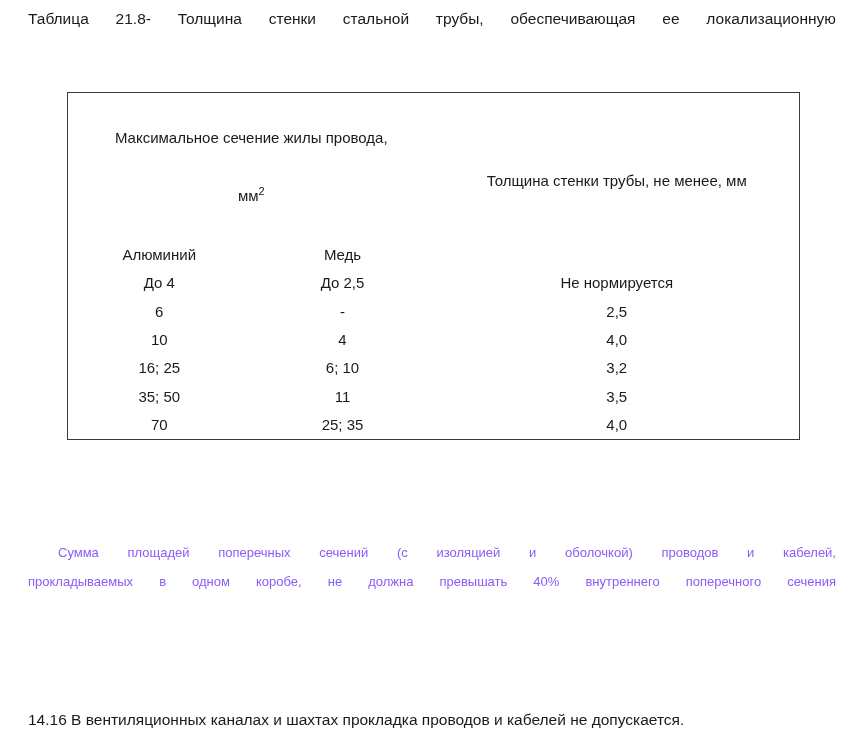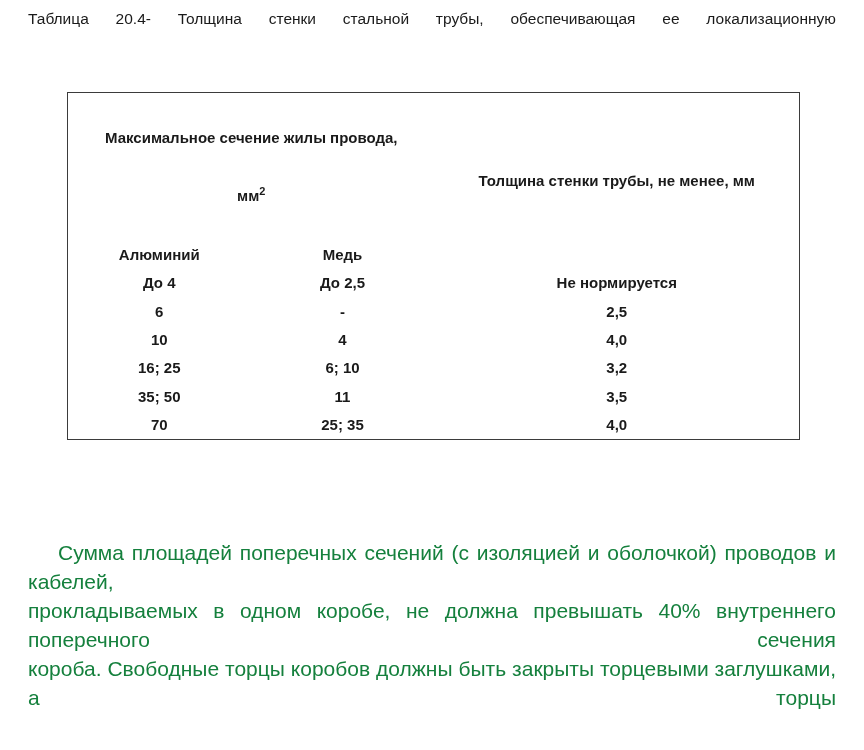--- a/index.html
+++ b/index.html
@@ -68,21 +68,20 @@
   }
   table.spec td {
     border: 0;
     text-align: center;
     vertical-align: middle;
     padding: 0 6px;
   }
   
   table.spec {
     border: 1.6px solid #3b3b3b;
-    font-weight: bold;
   }
   td.hd-span {
     border-right: 1.6px solid #3b3b3b;
     border-bottom: 1.6px solid #3b3b3b;
     line-height: 30px;
     padding: 8px 10px 10px 10px;
   }
   td.hd-right {
     vertical-align: middle;
     line-height: 22px;
@@ -113,24 +112,24 @@
     display: block;
     margin-top: 28px;
   }
 
   
   .para {
     position: absolute;
     left: 28px;
     top: 538px;
     width: 808px;
-    font-size: 21px;
+    font-size: 13px;
     line-height: 29px;
     text-align: justify;
-    color: #15803d;
+    color: #8b5cf6;
   }
   .para .ln {
     display: block;
     text-align: justify;
     text-align-last: justify;
   }
   .para .ln.last {
     text-align: left;
     text-align-last: left;
   }
@@ -149,21 +148,21 @@
     text-align: left;
     color: #1a1a1a;
   }
 </style>
 </head>
 <body>
 
 <div class="page">
 
   <div class="doc-title">
-    <span class="ln j">Таблица 20.4- Толщина стенки стальной трубы, обеспечивающая ее локализационную</span>
+    <span class="ln j">Таблица 21.8- Толщина стенки стальной трубы, обеспечивающая ее локализационную</span>
   </div>
 
   <div class="tbl-wrap">
     <table class="spec">
       <colgroup>
         <col style="width:183px">
         <col style="width:184px">
         <col style="width:365px">
       </colgroup>
       <tbody>
@@ -209,17 +208,17 @@
           <td class="c-cu">25; 35</td>
           <td class="c-th">4,0</td>
         </tr>
       </tbody>
     </table>
   </div>
 
   <div class="para">
     <span class="ln first">Сумма площадей поперечных сечений (с изоляцией и оболочкой) проводов и кабелей,</span>
     <span class="ln">прокладываемых в одном коробе, не должна превышать 40% внутреннего поперечного сечения</span>
-    <span class="ln">короба. Свободные торцы коробов должны быть закрыты торцевыми заглушками, а торцы</span>
   </div>
 
+  <div class="clause">14.16 В вентиляционных каналах и шахтах прокладка проводов и кабелей не допускается.</div>
 
 </div>
 
 </body></html>

